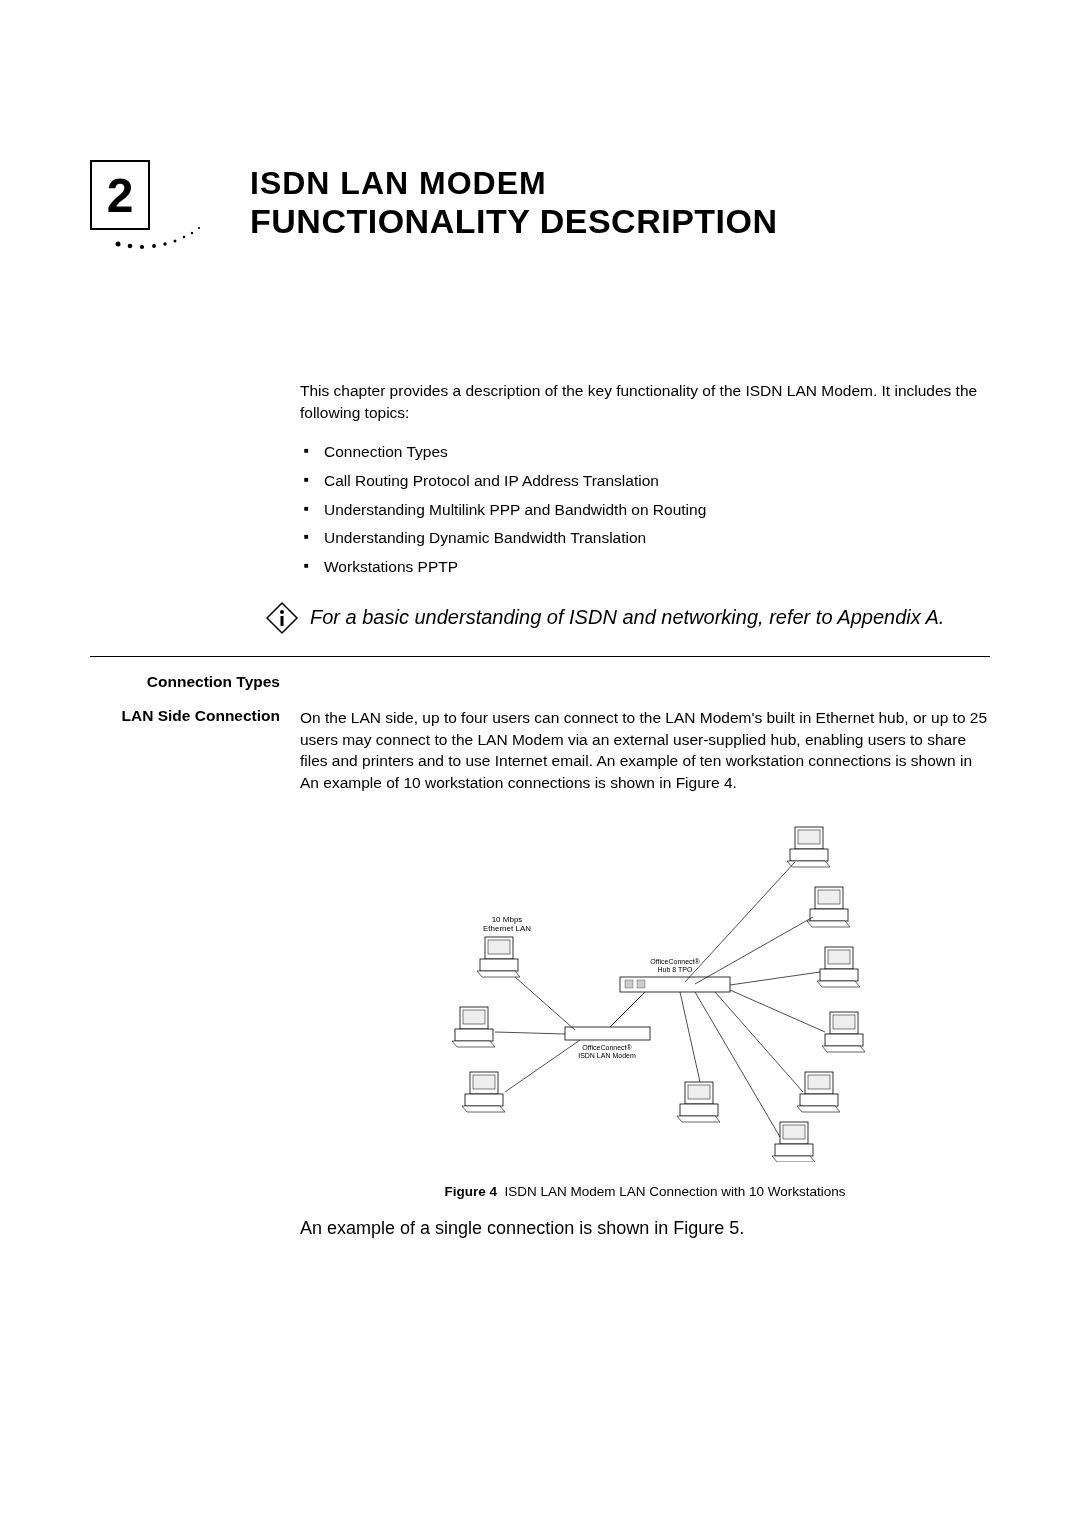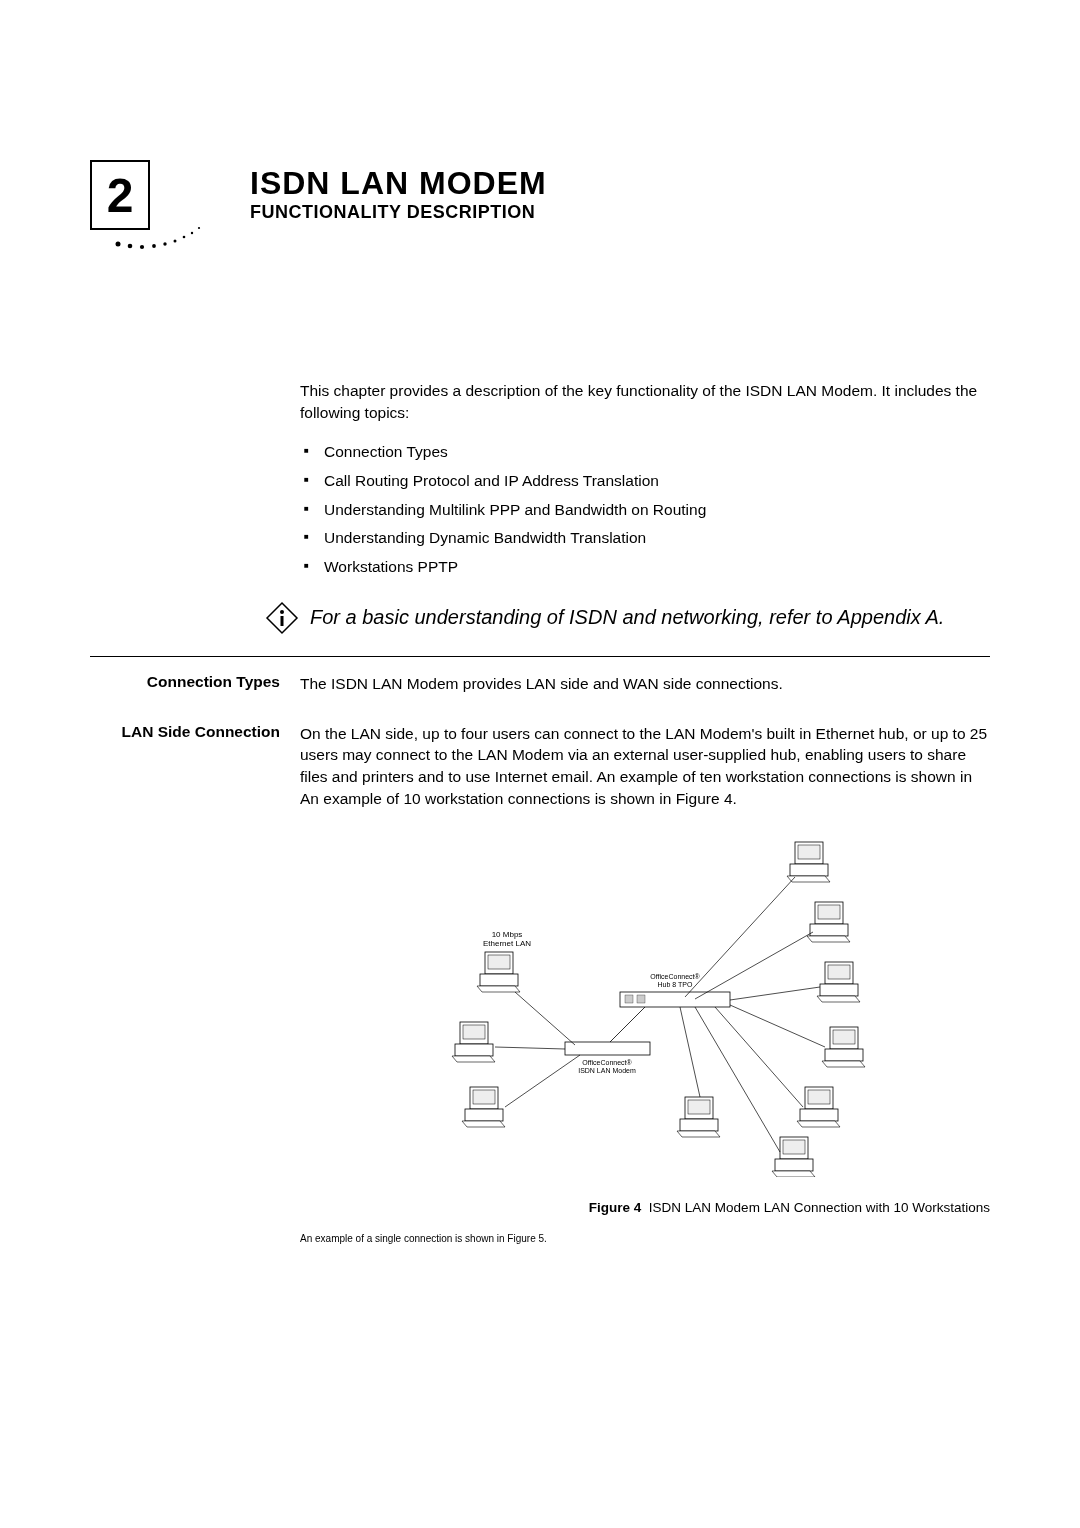--- a/index.html
+++ b/index.html
@@ -49,21 +49,21 @@
     .titles {
       flex: 1;
       padding-top: 5px;
     }
     .title1 {
       font-size: 32px;
       font-weight: bold;
       letter-spacing: 1px;
     }
     .title2 {
-      font-size: 18px;
+      font-size: 34px;
       font-weight: bold;
       letter-spacing: 0.5px;
     }
     .smallcaps {
       font-variant: small-caps;
     }
     .content-block {
       display: flex;
       margin-bottom: 8px;
     }
@@ -112,43 +112,43 @@
     .note-text {
       font-style: italic;
       font-size: 20px;
     }
     .divider {
       border: none;
       border-top: 1px solid #000;
       margin: 12px 0 16px 0;
     }
     .section-gap {
-      margin-top: 28px;
+      margin-top: 16px;
     }
     .figure-container {
       margin-top: 28px;
       text-align: center;
     }
     .diagram {
       width: 520px;
       height: 340px;
       margin: 0 auto;
     }
     .figure-caption {
       margin-top: 16px;
       font-size: 13.5px;
-      text-align: right;
+      text-align: center;
       padding-left: 0;
     }
     .figure-label {
       font-weight: bold;
     }
     .closing {
       margin-top: 14px;
-      font-size: 10px;
+      font-size: 18px;
     }
   </style>
 </head>
 <body>
 
 <div class="header-row">
   <div class="chapter-badge">
     <div class="chapter-box">2</div>
     <svg class="dots" viewBox="0 0 110 30">
       <circle cx="8" cy="22" r="2.5" fill="#000"></circle>
@@ -188,21 +188,20 @@
     <circle cx="18" cy="12" r="2" fill="#000"></circle>
     <rect x="16.5" y="16" width="3" height="10" fill="#000"></rect>
   </svg>
   <span class="note-text">For a basic understanding of ISDN and networking, refer to Appendix A.</span>
 </div>
 
 <hr class="divider">
 
 <div class="content-block">
   <div class="left-col">Connection Types</div>
-  <div class="right-col">The ISDN LAN Modem provides LAN side and WAN side connections.</div>
 </div>
 
 <div class="content-block section-gap">
   <div class="left-col">LAN Side Connection</div>
   <div class="right-col">
     <p>On the LAN side, up to four users can connect to the LAN Modem's built in Ethernet hub, or up to 25 users may connect to the LAN Modem via an external user-supplied hub, enabling users to share files and printers and to use Internet email. An example of ten workstation connections is shown in An example of 10 workstation connections is shown in Figure 4.</p>
 
     <div class="figure-container">
       <svg class="diagram" viewBox="0 0 520 340">
 

